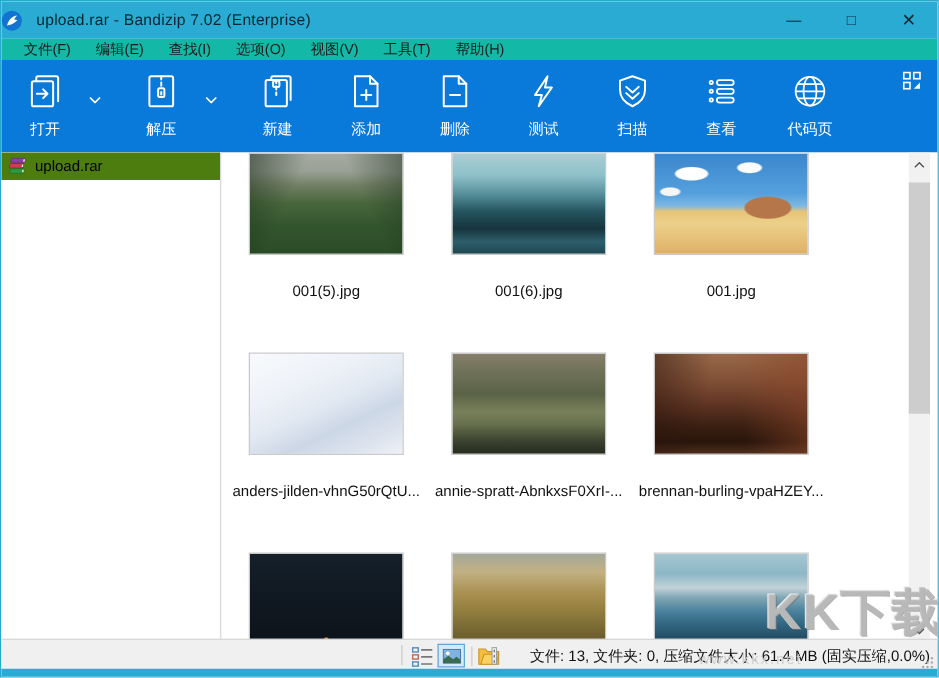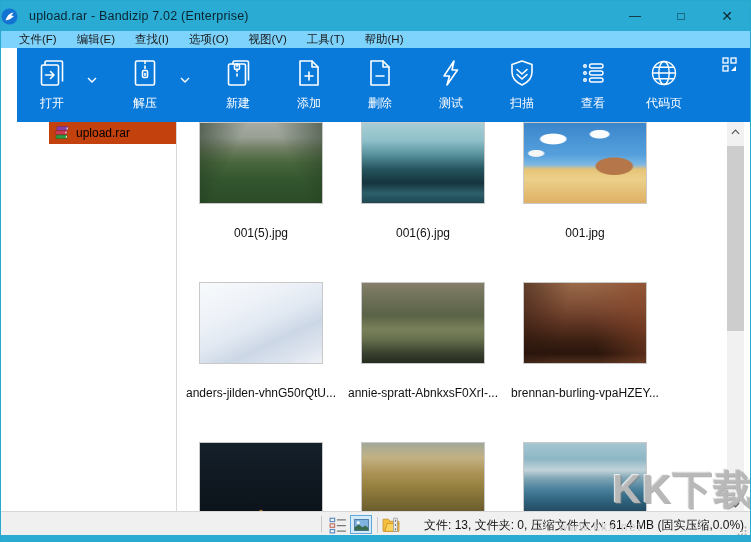--- a/index.html
+++ b/index.html
@@ -8,38 +8,38 @@
 
   
   .titlebar { position:absolute; top:0; left:0; right:0; height:30px; background:#29ABD4; display:flex; align-items:center; }
   .appicon { width:17px; height:17px; margin-right:11px; flex:0 0 auto; }
   .title { font-size:12.5px; color:#09242e; letter-spacing:.2px; }
   .wincontrols { position:absolute; right:0; top:0; height:30px; display:flex; }
   .wbtn { width:46px; height:30px; display:flex; align-items:center; justify-content:center; font-size:12px; color:#10272f; cursor:pointer; }
   .wbtn.close { font-size:14px; }
 
   
-  .menubar { position:absolute; top:30px; left:0; right:0; height:17px; background:#7dd3fc; display:flex; align-items:center; padding-left:8px; }
+  .menubar { position:absolute; top:30px; left:0; right:0; height:17px; background:#14b8a6; display:flex; align-items:center; padding-left:8px; }
   .menuitem { font-size:11.5px; color:#1a1a1a; padding:0 10px; height:17px; display:flex; align-items:center; cursor:default; }
 
   
-  .toolbar { position:absolute; top:47px; left:16px; right:0; height:74px; background:#0979DA; display:flex; align-items:flex-start; padding:6px 8px 11px 6px; }
+  .toolbar { position:absolute; top:47px; left:0; right:0; height:74px; background:#0979DA; display:flex; align-items:flex-start; padding:6px 8px 11px 6px; }
   .tb-group { display:flex; margin-right:13px; }
   .tb-btn { width:58px; background:none; border:none; display:flex; flex-direction:column; align-items:center; cursor:pointer; padding:0; }
   .tb-btn svg { width:32px; height:32px; display:block; margin-top:3px; }
   .tb-label { font-size:12px; color:#fff; margin-top:6px; white-space:nowrap; }
   .tb-drop { width:22px; background:none; border:none; cursor:pointer; display:flex; justify-content:center; align-items:flex-start; padding-top:17px; }
   .tb-drop svg { width:10px; height:6px; }
   .tb-customize { position:absolute; right:13px; top:9px; width:15px; height:15px; cursor:pointer; }
 
   
   .main { position:absolute; top:121px; left:0; right:0; height:391px; background:#fff; }
   .sidebar { position:absolute; left:0; top:0; width:176px; height:391px; border-right:1px solid #D8D8D8; background:#fff; }
   .sb-item { height:22px; display:flex; align-items:center; padding-left:5px; font-size:12px; color:#000; cursor:pointer; }
-  .sb-item.selected { background:#c2410c;margin-left:48px; }
+  .sb-item.selected { background:#4d7c0f; }
   .sb-item svg { width:16px; height:16px; margin-right:6px; flex:0 0 auto; }
 
   .filegrid { position:absolute; left:177px; top:0; width:550px; height:391px; overflow:hidden; display:grid; grid-template-columns:162px 162px 162px; grid-auto-rows:160px; padding-left:2px; }
   .cell { display:flex; flex-direction:column; align-items:center; cursor:pointer; }
   .thumb { width:124px; height:82px; border:1px solid #C9C9C9; flex:0 0 auto; }
   .fname { margin-top:22px; font-size:12px; color:#111; white-space:nowrap; text-align:center; }
 
   
   .scrollbar { position:absolute; right:6px; top:0; width:17px; height:391px; background:#F1F1F1; }
   .sb-arrow { position:absolute; left:0; width:17px; height:15px; display:flex; align-items:center; justify-content:center; cursor:pointer; }

